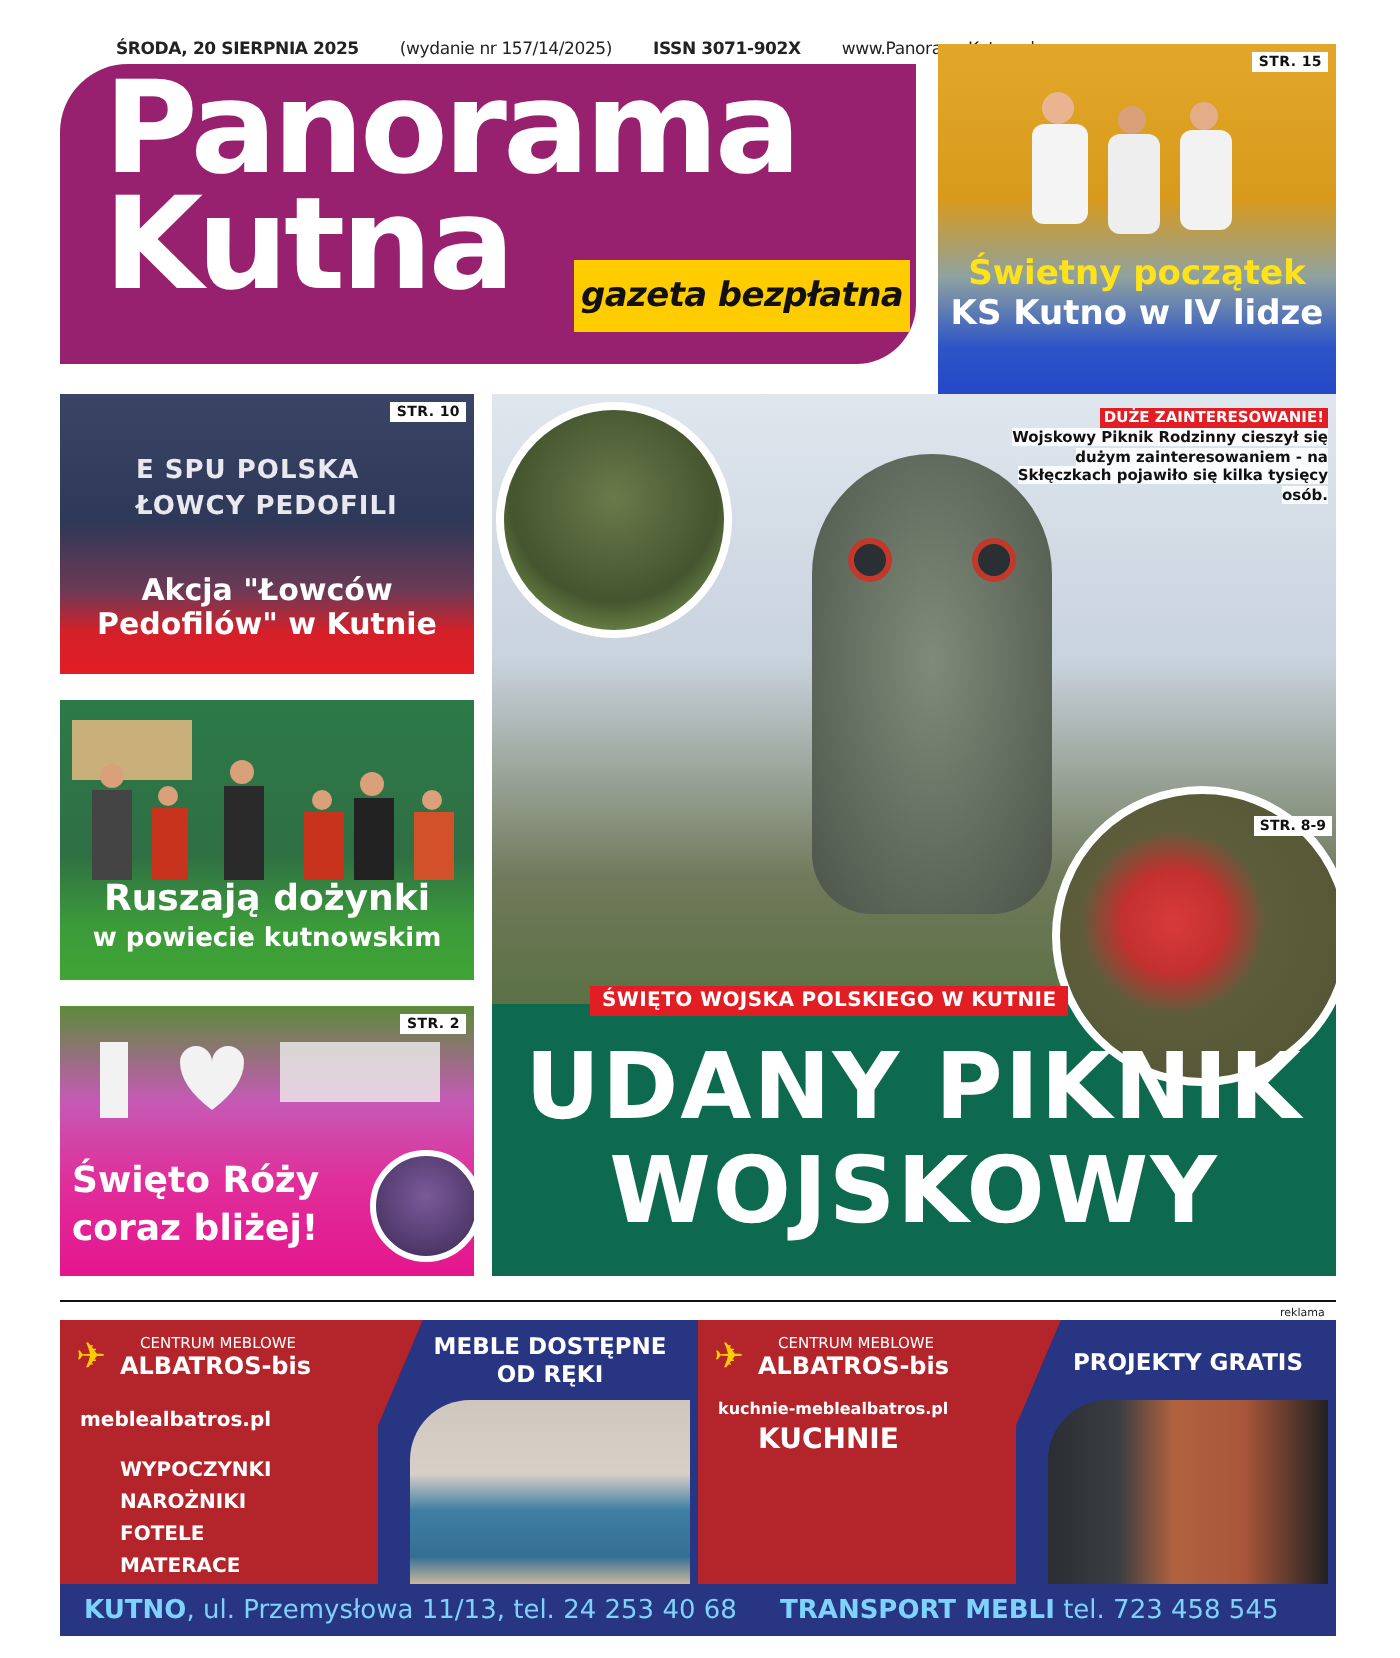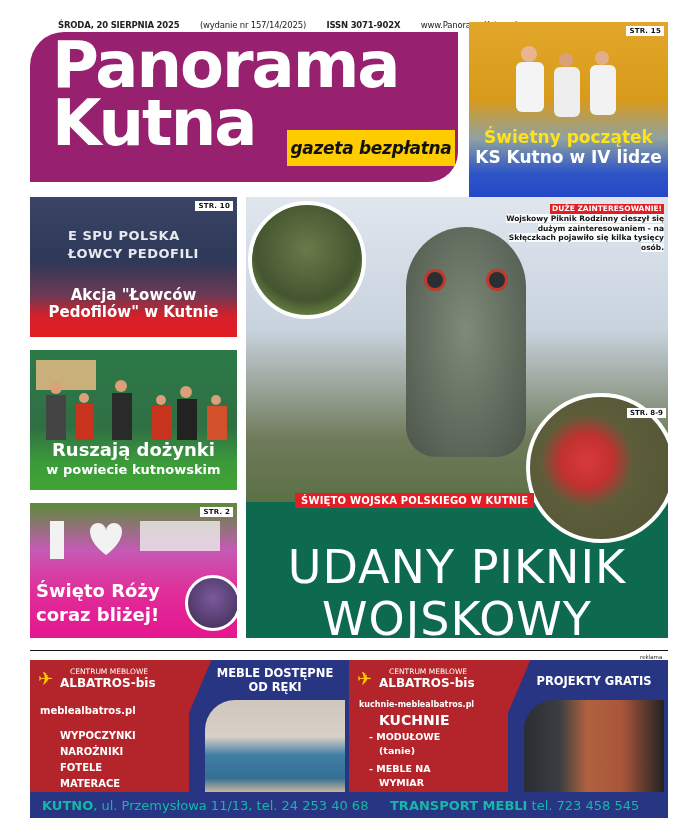--- a/index.html
+++ b/index.html
@@ -44,42 +44,42 @@
   .heli .eye { position:absolute; top: 42px; width: 22px; height: 22px; border-radius: 50%; background:#2a2f33; border: 3px solid #c0392b; }
   .heli .eye.l { left: 18px; } .heli .eye.r { right: 18px; }
   .green-panel { position:absolute; left: 0; top: 305px; width: 422px; height: 136px; background: #0d6a4e; }
   .circle-soldiers { position:absolute; left: 2px; top: 4px; width: 118px; height: 118px; border-radius: 50%; border: 4px solid #fff; background: radial-gradient(circle at 50% 40%,#6b7a4a,#44552f 60%,#8fb05a 100%); }
   .circle-flag { position:absolute; left: 280px; top: 196px; width: 150px; height: 150px; border-radius: 50%; border: 4px solid #fff; background: radial-gradient(circle at 40% 45%,#d83a3a 0%,#c43030 22%,#5d5d3a 40%,#4f5333 100%); }
   .str-main { position:absolute; right: 2px; top: 211px; background:#fff; color:#111; font-weight:bold; font-size: 7px; padding: 1px 3px; }
   .kicker { position:absolute; right: 4px; top: 7px; width: 165px; text-align: right; font-size: 7.5px; font-weight: bold; line-height: 1.3; color: #111; }
   .kicker .tag { background: #e31d24; color: #fff; padding: 0 2px; display:inline-block; }
   .kicker .txt { background: rgba(255,255,255,0.85); display:inline; }
   .subhead { position:absolute; left: 49px; top: 296px; background: #e31d24; color: #fff; font-weight: bold; font-size: 10px; padding: 2px 6px; white-space: nowrap; letter-spacing: 0.2px; }
-  .headline { position:absolute; left: 0; top: 320px; width: 422px; text-align: center; color: #fff; font-weight: normal; font-size: 46px; line-height: 52px; letter-spacing: 1px; margin-top: 24px; }
+  .headline { position:absolute; left: 0; top: 320px; width: 422px; text-align: center; color: #fff; font-weight: bold; font-size: 46px; line-height: 52px; letter-spacing: 1px; }
 
   
   .rule { left: 30px; top: 650px; width: 638px; height: 1px; background: #111; }
   .reklama { left: 640px; top: 654px; font-size: 5.5px; color: #222; }
   .ad { left: 30px; top: 660px; width: 638px; height: 132px; }
   .ad-half { position:absolute; top: 0; width: 319px; height: 132px; background: #b4252b; overflow: hidden; }
   .ad-half.left { left: 0; } .ad-half.right { left: 319px; }
   .ad-blue { position:absolute; right: 0; top: 0; width: 160px; height: 132px; background: #283583; clip-path: polygon(14% 0,100% 0,100% 100%,0 100%,0 40%); }
   .ad-photo { position:absolute; right: 4px; top: 40px; width: 140px; height: 92px; }
   .ad-photo.sofa { background: linear-gradient(180deg,#cfc6bd 0%,#d8cfc6 40%,#3f7ea4 60%,#356f93 85%,#c9b79c 100%); border-radius: 30px 0 0 0; }
   .ad-photo.kitchen { background: linear-gradient(90deg,#2a2e33 0%,#3a3d42 25%,#b0623f 45%,#a9563a 70%,#222 100%); border-radius: 30px 0 0 0; }
   .ad-blue-title { position:absolute; right: 4px; top: 6px; width: 140px; text-align: center; color:#fff; font-weight: bold; font-size: 11.5px; line-height: 14px; }
   .ad-brand { position:absolute; left: 30px; top: 7px; color: #fff; }
   .ad-brand .small { font-size: 7.5px; font-weight: normal; display:block; padding-left: 10px; }
   .ad-brand .big { font-size: 12px; font-weight: bold; display:block; }
   .bird { position:absolute; left: 8px; top: 8px; color: #ffcc00; font-size: 18px; }
   .ad-url { position:absolute; left: 10px; top: 45px; color:#fff; font-weight: bold; font-size: 10px; }
   .ad-list { position:absolute; left: 30px; top: 68px; color:#fff; font-weight: bold; font-size: 10px; line-height: 16px; }
   .ad-k-title { position:absolute; left: 30px; top: 52px; color:#fff; font-weight: bold; font-size: 14px; }
   .ad-k-list { position:absolute; left: 20px; top: 70px; color:#fff; font-weight: bold; font-size: 9.5px; line-height: 14px; }
-  .ad-footer { left: 30px; top: 792px; width: 638px; height: 26px; background: #283583; color: #14b8a6; display: flex; align-items: center; font-size: 13px; white-space: nowrap; }
+  .ad-footer { left: 30px; top: 792px; width: 638px; height: 26px; background: #283583; color: #7dd3fc; display: flex; align-items: center; font-size: 13px; white-space: nowrap; }
   .ad-footer .f1 { padding-left: 12px; width: 360px; }
   .ad-footer b { font-weight: bold; }
 </style>
 </head>
 <body>
 
 <div class="abs topline">
   <span style="font-weight:bold">ŚRODA, 20 SIERPNIA 2025</span>
   <span>(wydanie nr 157/14/2025)</span>
   <span style="font-weight:bold">ISSN 3071-902X</span>
@@ -191,26 +191,20 @@
     </div>
   </div>
   <div class="ad-half right">
     <span class="bird">✈</span>
     <div class="ad-brand">
       <span class="small">CENTRUM MEBLOWE</span>
       <span class="big">ALBATROS-bis</span>
     </div>
     <div class="ad-url" style="top:40px;font-size:8px">kuchnie-meblealbatros.pl</div>
     <div class="ad-k-title">KUCHNIE</div>
-    <div class="ad-k-list">
-      <div>- MODUŁOWE</div>
-      <div style="padding-left:10px">(tanie)</div>
-      <div style="margin-top:4px">- MEBLE NA</div>
-      <div style="padding-left:10px">WYMIAR</div>
-    </div>
     <div class="ad-blue"></div>
     <div class="ad-photo kitchen"></div>
     <div class="ad-blue-title" style="top:14px">PROJEKTY GRATIS</div>
   </div>
 </div>
 <div class="abs ad-footer">
   <div class="f1">
     <b>KUTNO</b><span>, ul. Przemysłowa 11/13, tel. 24 253 40 68</span>
   </div>
   <div>

